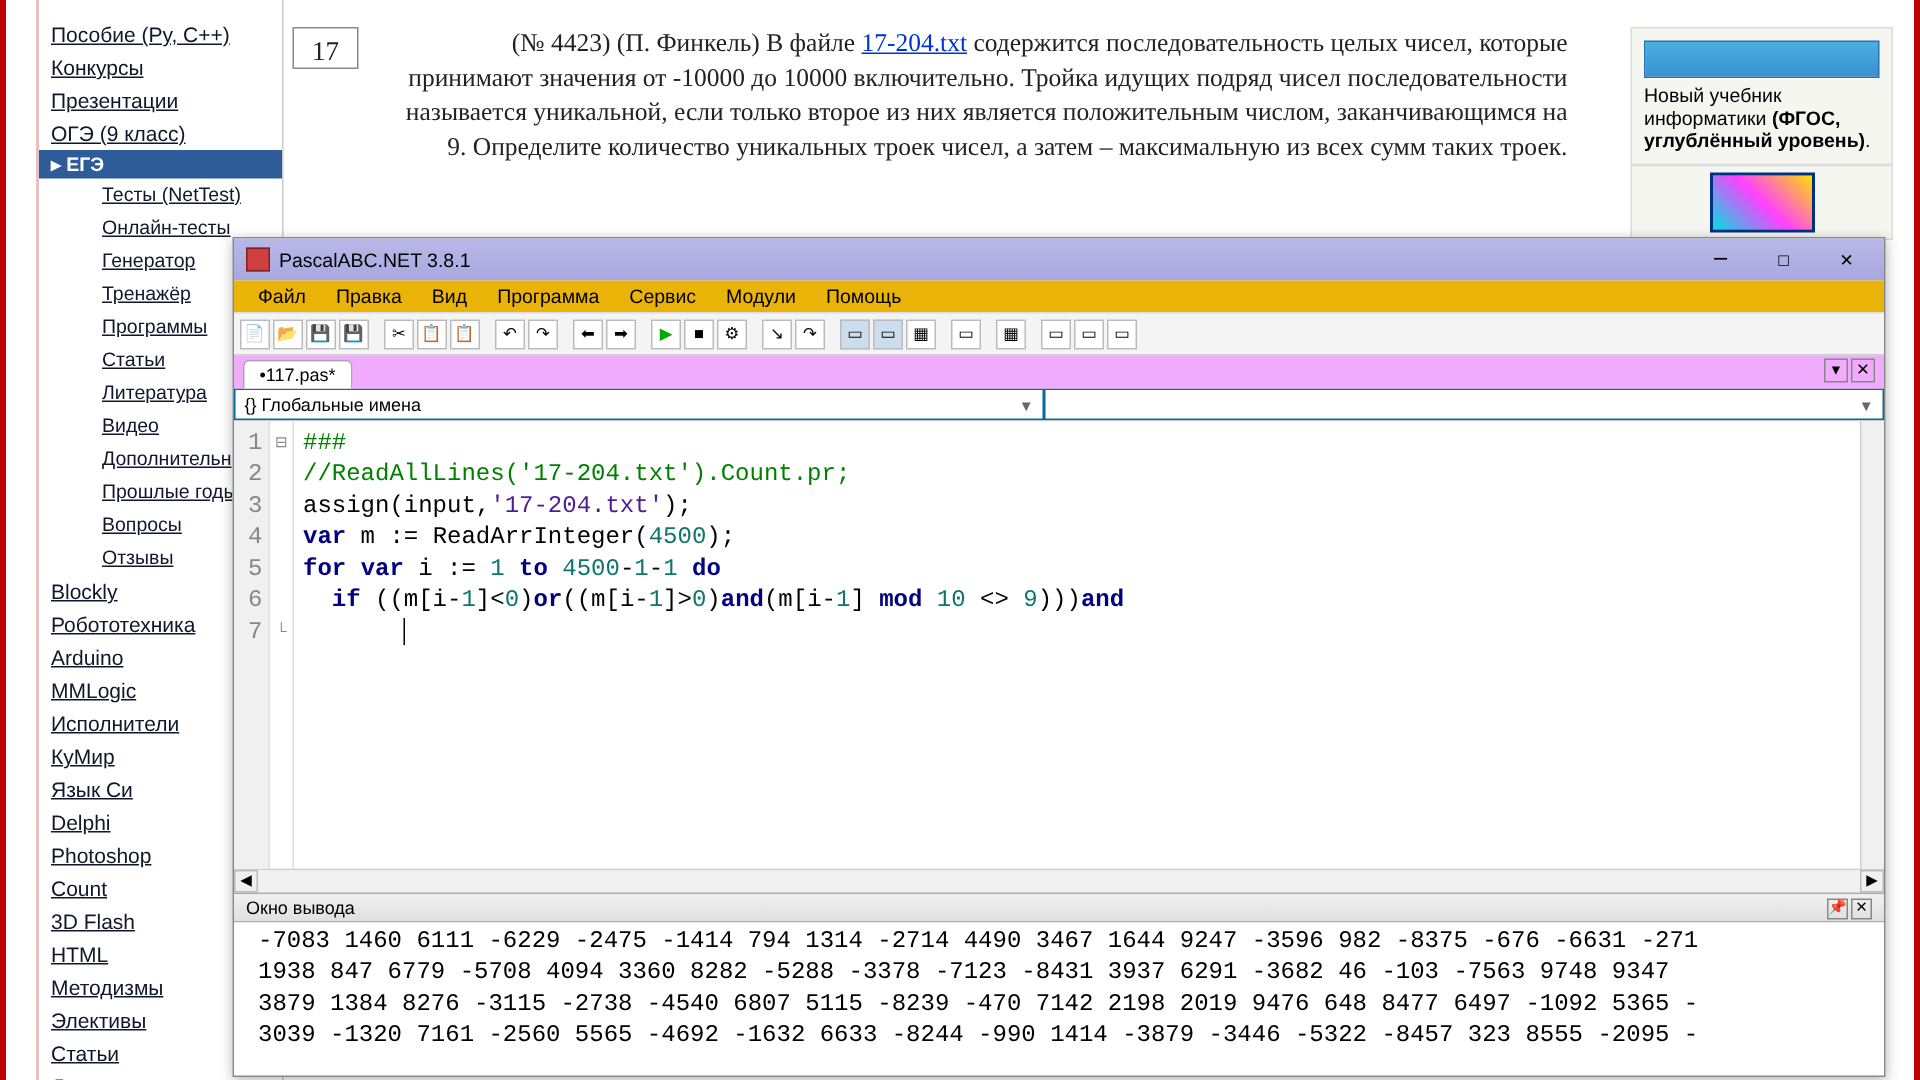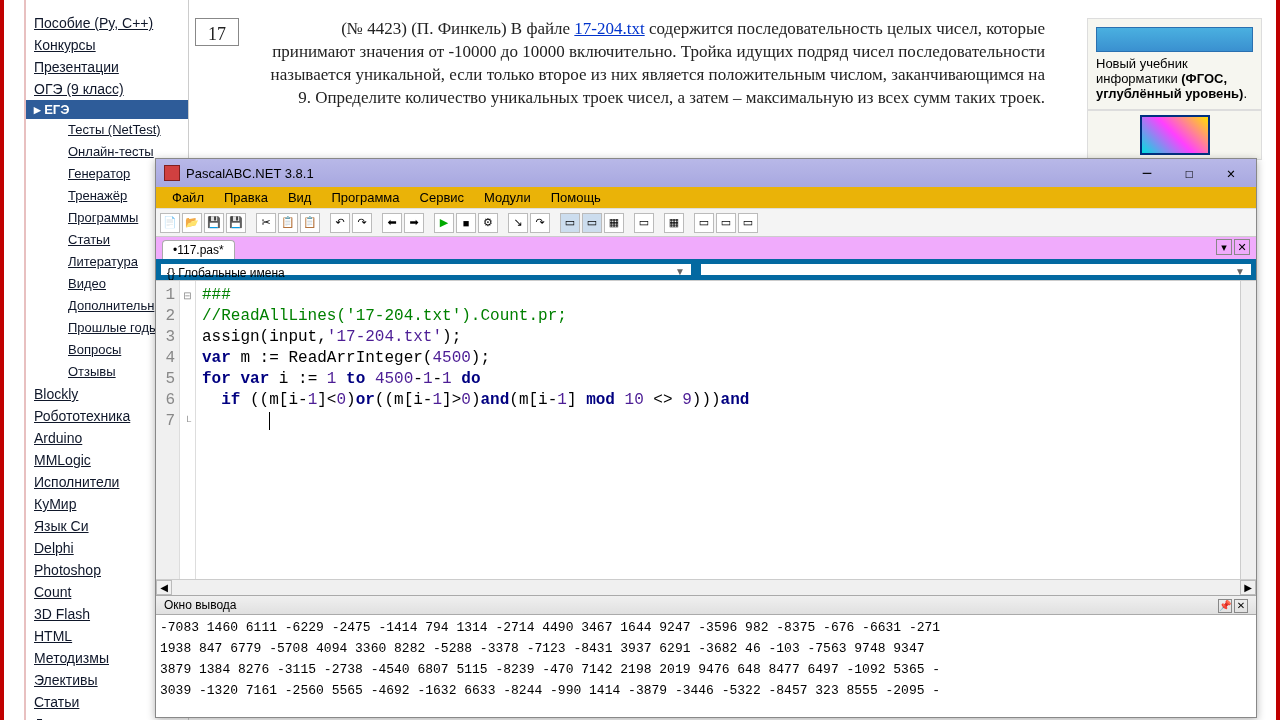--- a/index.html
+++ b/index.html
@@ -36,36 +36,36 @@
   .toolbar { height: 28px; background: #f4f4f4; display: flex; align-items: center; padding: 0 4px; gap: 2px; border-bottom:1px solid #ccc;}
   .tb-btn { width: 20px; height: 20px; border: 1px solid #bbb; background: #fff; display:inline-flex; align-items:center; justify-content:center; font-size:11px;}
   .tb-sep { width: 6px; }
   
   .tabs { height: 22px; background: #f0abfc; display:flex; align-items:flex-end; padding:0 6px; position:relative;}
   .tab { background: #fff; border: 1px solid #aaa; border-bottom: none; padding: 2px 10px; font-size: 12px; border-radius: 4px 4px 0 0;}
   .tabs .drop { position:absolute; right:6px; top:2px; display:flex; gap:2px;}
   .tabs .drop span { width:16px; height:16px; border:1px solid #888; font-size:11px; text-align:center; line-height:14px;}
   
   .combos { height:22px; display:flex; border-bottom:1px solid #ccc;}
-  .combo { border:5px solid #0369a1; background:#fff; flex:1; font-size:12px; padding:2px 6px; display:flex; justify-content:space-between; align-items:flex-start;gap:28px;}
+  .combo { border:1px solid #0369a1; background:#fff; flex:1; font-size:12px; padding:2px 6px; display:flex; justify-content:space-between; align-items:flex-end;gap:28px;}
   .combo .arrow{ font-size:10px; color:#666;}
   
   .editor { display:flex; height: 298px; background:#fff; position:relative;}
   .gutter { width:24px; background:#f0f0f0; border-right:1px solid #ddd; text-align:right; padding:4px 4px 0 0; font-family:'Courier New',monospace; font-size:16px; color:#888; line-height:21px;}
   .fold { width:16px; border-right:1px solid #ddd; padding-top:4px; text-align:center; font-size:10px; color:#888; line-height:21px;}
   .code { flex:1; padding:4px 6px; font-family:'Courier New',monospace; font-size:16px; line-height:21px; white-space:pre; position:relative;}
-  .kw{color:#000080;font-weight:bold;} .cm{color:#008000;} .nm{color:#4c1d95;} .st{color:#4c1d95;}
+  .kw{color:#000080;font-weight:bold;} .cm{color:#008000;} .nm{color:#0f766e;} .st{color:#4c1d95;}
   .vscroll{width:16px;background:#f0f0f0;border-left:1px solid #ccc;}
   .hscrollbar { height:16px; background:#f0f0f0; display:flex; border-top:1px solid #ccc;}
   .hscrollbar .arrow{width:16px;border:1px solid #bbb;text-align:center;font-size:10px;line-height:14px;}
   .hscrollbar .track{flex:1;}
   
   .outhdr { height:20px; background: linear-gradient(#f0f0f0,#e0e0e0); border-top:1px solid #aaa; border-bottom:1px solid #aaa; padding:2px 8px; font-size:12px; display:flex; justify-content:space-between; align-items:center;}
   .outhdr .btns span{ width:14px;height:14px; border:1px solid #888; margin-left:2px; font-size:10px; text-align:center; line-height:12px; display:inline-block;}
-  .output { height:100px; background:#fff; font-family:'Courier New',monospace; font-size:13px; line-height:21px; padding:2px 4px; white-space:pre-wrap; word-break:break-all; overflow:hidden;}
+  .output { height:100px; background:#fff; font-family:'Courier New',monospace; font-size:16px; line-height:21px; padding:2px 16px; white-space:pre-wrap; word-break:break-all; overflow:hidden;}
   
   .cursor { display:inline-block; width:1px; height:18px; background:#000; vertical-align:text-bottom; }
   .redline { position:absolute; left:0; top:0; width:4px; height:720px; background:#c00000;}
   .redline2 { position:absolute; right:0; top:0; width:4px; height:720px; background:#c00000;}
 </style>
 </head>
 <body>
 
 <div class="redline"></div>
 <div class="redline2"></div>

